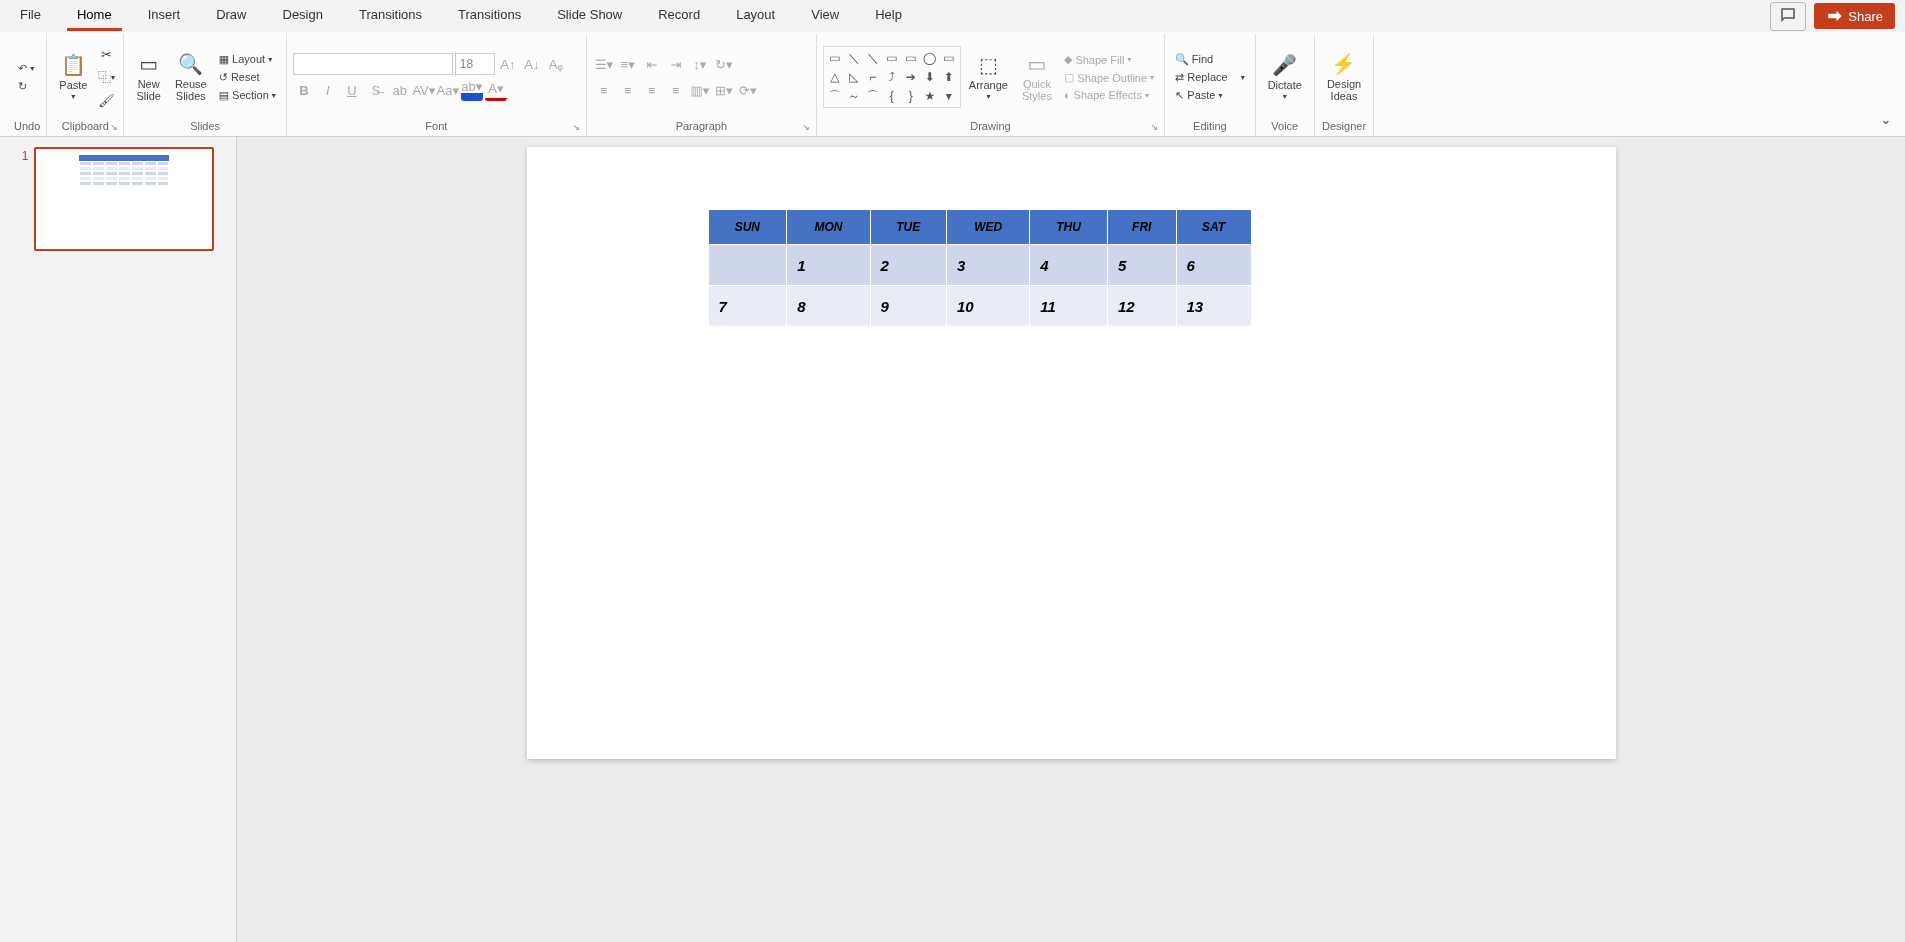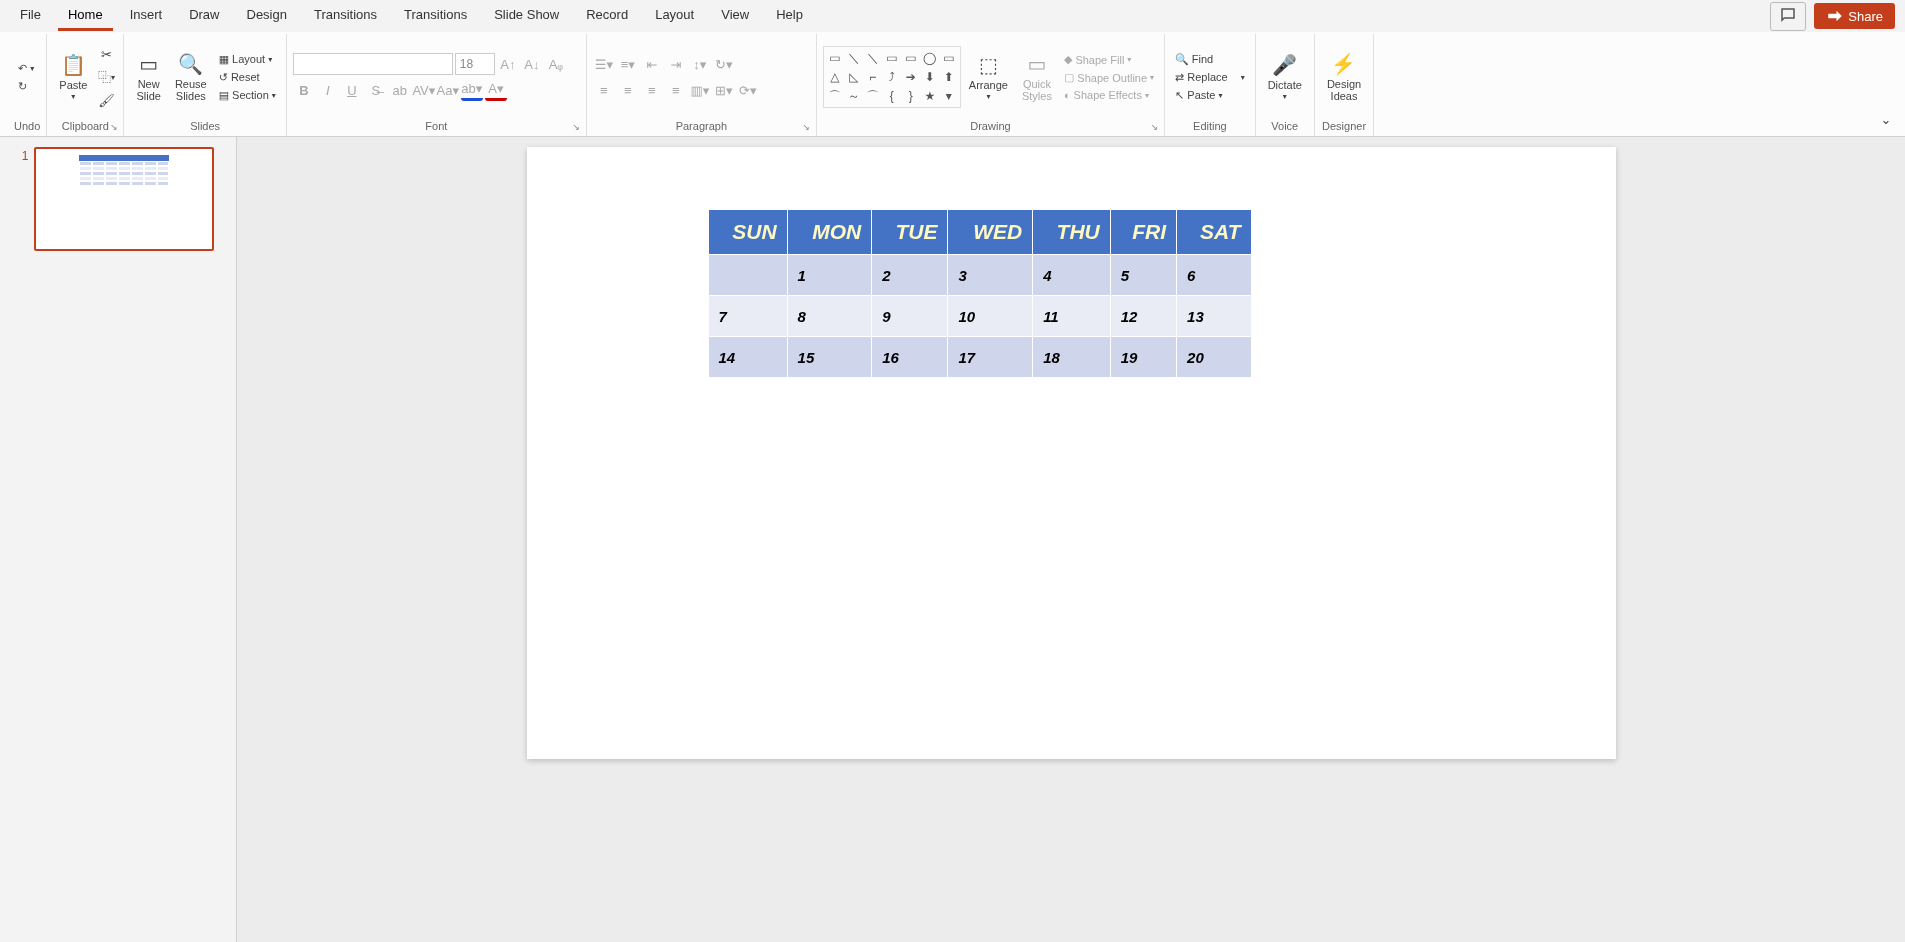--- a/index.html
+++ b/index.html
@@ -1,20 +1,20 @@
 <!DOCTYPE html>
 <html><head>
 <meta charset="utf-8">
 <style>
 * { margin: 0; padding: 0; box-sizing: border-box; font-family: "Segoe UI", Arial, sans-serif; }
 body { background: #f3f3f3; width: 1905px; height: 942px; overflow: hidden; display: flex; flex-direction: column; }
 
 
 .menubar { height: 32px; background: #f3f3f3; display: flex; align-items: center; padding: 0 10px; font-size: 13px; color: #333; }
-.menubar .tabs { display: flex; gap: 7px; }
+.menubar .tabs { display: flex; gap: 16px; }
 .menubar .tab { padding: 6px 10px; cursor: pointer; }
 .menubar .tab.active { border-bottom: 3px solid #c43e1c; color: #000; font-weight: 400; }
 .menubar .spacer { flex: 1; }
 .menubar .share-btn { background: #c43e1c; color: #fff; padding: 4px 12px; border-radius: 3px; font-size: 13px; display: flex; align-items: center; gap: 4px; }
 .menubar .comments-btn { border: 1px solid #bbb; border-radius: 3px; padding: 3px 8px; margin-right: 8px; }
 
 
 .ribbon { height: 105px; background: #fcfcfc; border-bottom: 1px solid #d0d0d0; display: flex; align-items: stretch; padding: 2px 8px 0 8px; font-size: 12px; color: #444; }
 .ribbon-group { display: flex; flex-direction: column; border-right: 1px solid #e0e0e0; padding: 2px 6px; }
 .ribbon-group:last-child { border-right: none; }
@@ -27,41 +27,41 @@
 .rbtn-sm { display: inline-flex; align-items: center; gap: 3px; padding: 2px 4px; border-radius: 3px; cursor: pointer; font-size: 11px; white-space: nowrap; }
 .rbtn-stack { display: flex; flex-direction: column; gap: 1px; }
 .font-name { width: 160px; height: 22px; border: 1px solid #ccc; font-size: 12px; padding: 2px 4px; background: #fff; }
 .font-size { width: 40px; height: 22px; border: 1px solid #ccc; font-size: 12px; padding: 2px 4px; background: #fff; color: #888; }
 .icon-row { display: flex; gap: 2px; align-items: center; }
 .icon-sm { width: 22px; height: 22px; display: inline-flex; align-items: center; justify-content: center; font-size: 13px; border-radius: 3px; cursor: pointer; }
 .shapes-grid { display: grid; grid-template-columns: repeat(7, 18px); grid-auto-rows: 18px; gap: 1px; border: 1px solid #ddd; padding: 2px; }
 .shapes-grid span { display: flex; align-items: center; justify-content: center; font-size: 12px; color: #555; }
 .disabled { color: #aaa; }
 .color-bar-red { border-bottom: 3px solid #c00; }
-.color-bar-yellow { border-bottom: 3px solid #1d4ed8; }
+.color-bar-yellow { border-bottom: 8px solid #1d4ed8; }
 
 
 .workspace { flex: 1; display: flex; background: #ececec; }
 .thumb-pane { width: 237px; background: #f3f3f3; border-right: 1px solid #d0d0d0; padding: 10px 6px; display: flex; flex-direction: column; align-items: center; }
 .thumb-item { display: flex; align-items: flex-start; gap: 6px; }
 .thumb-num { font-size: 12px; color: #c43e1c; margin-top: 2px; }
 .thumb { width: 180px; height: 104px; background: #fff; border: 2px solid #c43e1c; border-radius: 2px; padding: 6px; display: flex; flex-direction: column; align-items: center; }
 .thumb-cal { width: 90px; }
 .thumb-cal-head { height: 6px; background: #4472C4; }
 .thumb-cal-row { height: 5px; display: flex; }
 .thumb-cal-row span { flex: 1; border: 0.5px solid #fff; }
 .thumb-cal-row.a span { background: #cfd5ea; }
 .thumb-cal-row.b span { background: #e9ebf5; }
 
 .canvas-area { flex: 1; display: flex; justify-content: center; padding: 10px; overflow: auto; }
 .slide { width: 1089px; height: 612px; background: #fff; box-shadow: 0 2px 6px rgba(0,0,0,0.2); position: relative; }
 
 
 .calendar { position: absolute; left: 181px; top: 62px; width: 544px; border-collapse: collapse; font-family: "Brush Script MT", "Segoe Script", cursive; font-style: italic; font-weight: bold; }
-.calendar th { background: #4472C4; color: #fef9c3; text-align: right; padding: 10px 10px; font-size: 21px; font-style: italic; border: 1px solid #fff; }
+.calendar th { background: #4472C4; color: #000000; text-align: center; padding: 10px 10px; font-size: 12px; font-style: italic; border: 1px solid #fff; }
 .calendar td { padding: 10px 10px; font-size: 15px; color: #000; text-align: left; border: 1px solid #fff; height: 41px; }
 .calendar tbody tr:nth-child(odd) td { background: #cfd5ea; }
 .calendar tbody tr:nth-child(even) td { background: #e9ebf5; }
 
 svg.ico { width: 18px; height: 18px; }
 </style>
 </head>
 <body>
 
 <div class="menubar">
@@ -407,26 +407,17 @@
           </tr>
           <tr>
             <td>7</td>
             <td>8</td>
             <td>9</td>
             <td>10</td>
             <td>11</td>
             <td>12</td>
             <td>13</td>
           </tr>
-          <tr>
-            <td>14</td>
-            <td>15</td>
-            <td>16</td>
-            <td>17</td>
-            <td>18</td>
-            <td>19</td>
-            <td>20</td>
-          </tr>
         </tbody>
       </table>
     </div>
   </div>
 </div>
 
 </body></html>

